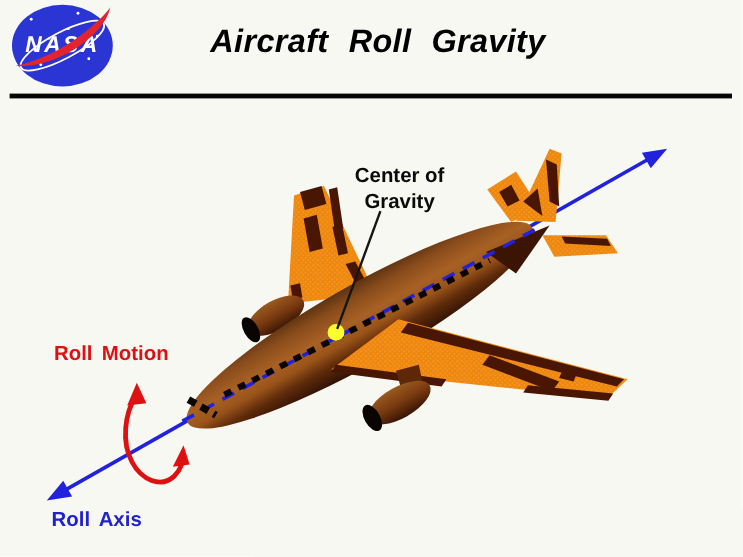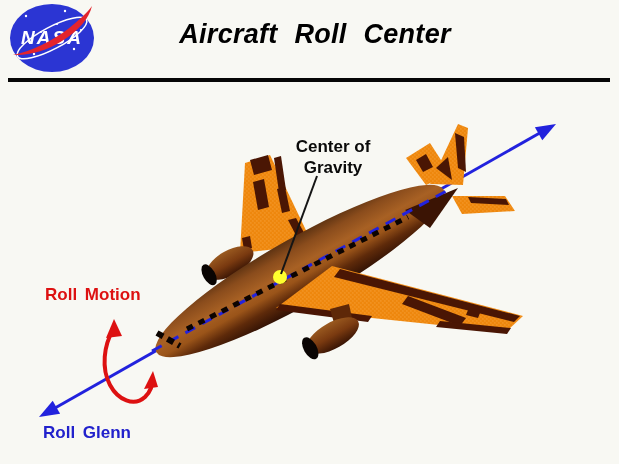--- a/index.html
+++ b/index.html
@@ -58,21 +58,21 @@
           <circle cx="21" cy="40" r="1.0"></circle>
       </g>
       <ellipse cx="44" cy="36" rx="39" ry="11" fill="none" stroke="#ffffff" stroke-width="1.5" transform="rotate(-28 44 36)"></ellipse>
     </svg>
     <span class="logo-text">NASA</span>
     <svg width="88" height="72" viewBox="0 0 88 72" style="pointer-events:none">
       <path d="M 5 53 C 24 49 44 39 60 27 C 70 19 79 11 84 4 C 81 17 70 29 54 39 C 40 48 21 54 5 53 Z" style="fill:var(--c-nasa_red,#E3242C)"></path>
     </svg>
   </div>
 
-  <div class="page-title">Aircraft Roll Center</div>
+  <div class="page-title">Aircraft Roll Gravity</div>
   <div class="divider"></div>
 
   <svg class="diagram-svg" width="619" height="464" viewBox="0 0 619 464">
     <defs>
       <pattern id="orangeDither" width="4" height="4" patternUnits="userSpaceOnUse">
         <rect width="4" height="4" style="fill:var(--c-wing_orange,#EE870D)"></rect>
         <circle cx="0.9" cy="0.9" r="0.6" style="fill:var(--c-wing_orange_dot,#F9A43C)"></circle>
         <circle cx="2.9" cy="2.9" r="0.6" style="fill:var(--c-wing_orange_dot,#F9A43C)"></circle>
       </pattern>
       <linearGradient id="fuseGrad" x1="0" y1="0" x2="0" y2="1">
@@ -161,14 +161,14 @@
 
     <g style="stroke:var(--c-roll_red,#DD1111);fill:var(--c-roll_red,#DD1111)">
       <path d="M 113 330 C 104 345 101 368 110 385 C 118 400 134 407 145 397 C 151 391 153 385 152 378" fill="none" stroke-width="4"></path>
       <polygon points="114,319 106,338 122,336" stroke="none"></polygon>
       <polygon points="153,371 144,389 158,387" stroke="none"></polygon>
     </g>
   </svg>
 
   <div class="lbl lbl-roll-motion">Roll Motion</div>
   <div class="lbl lbl-cg">Center of Gravity</div>
-  <div class="lbl lbl-roll-axis">Roll Glenn</div>
+  <div class="lbl lbl-roll-axis">Roll Axis</div>
 </div>
 
 </body></html>

